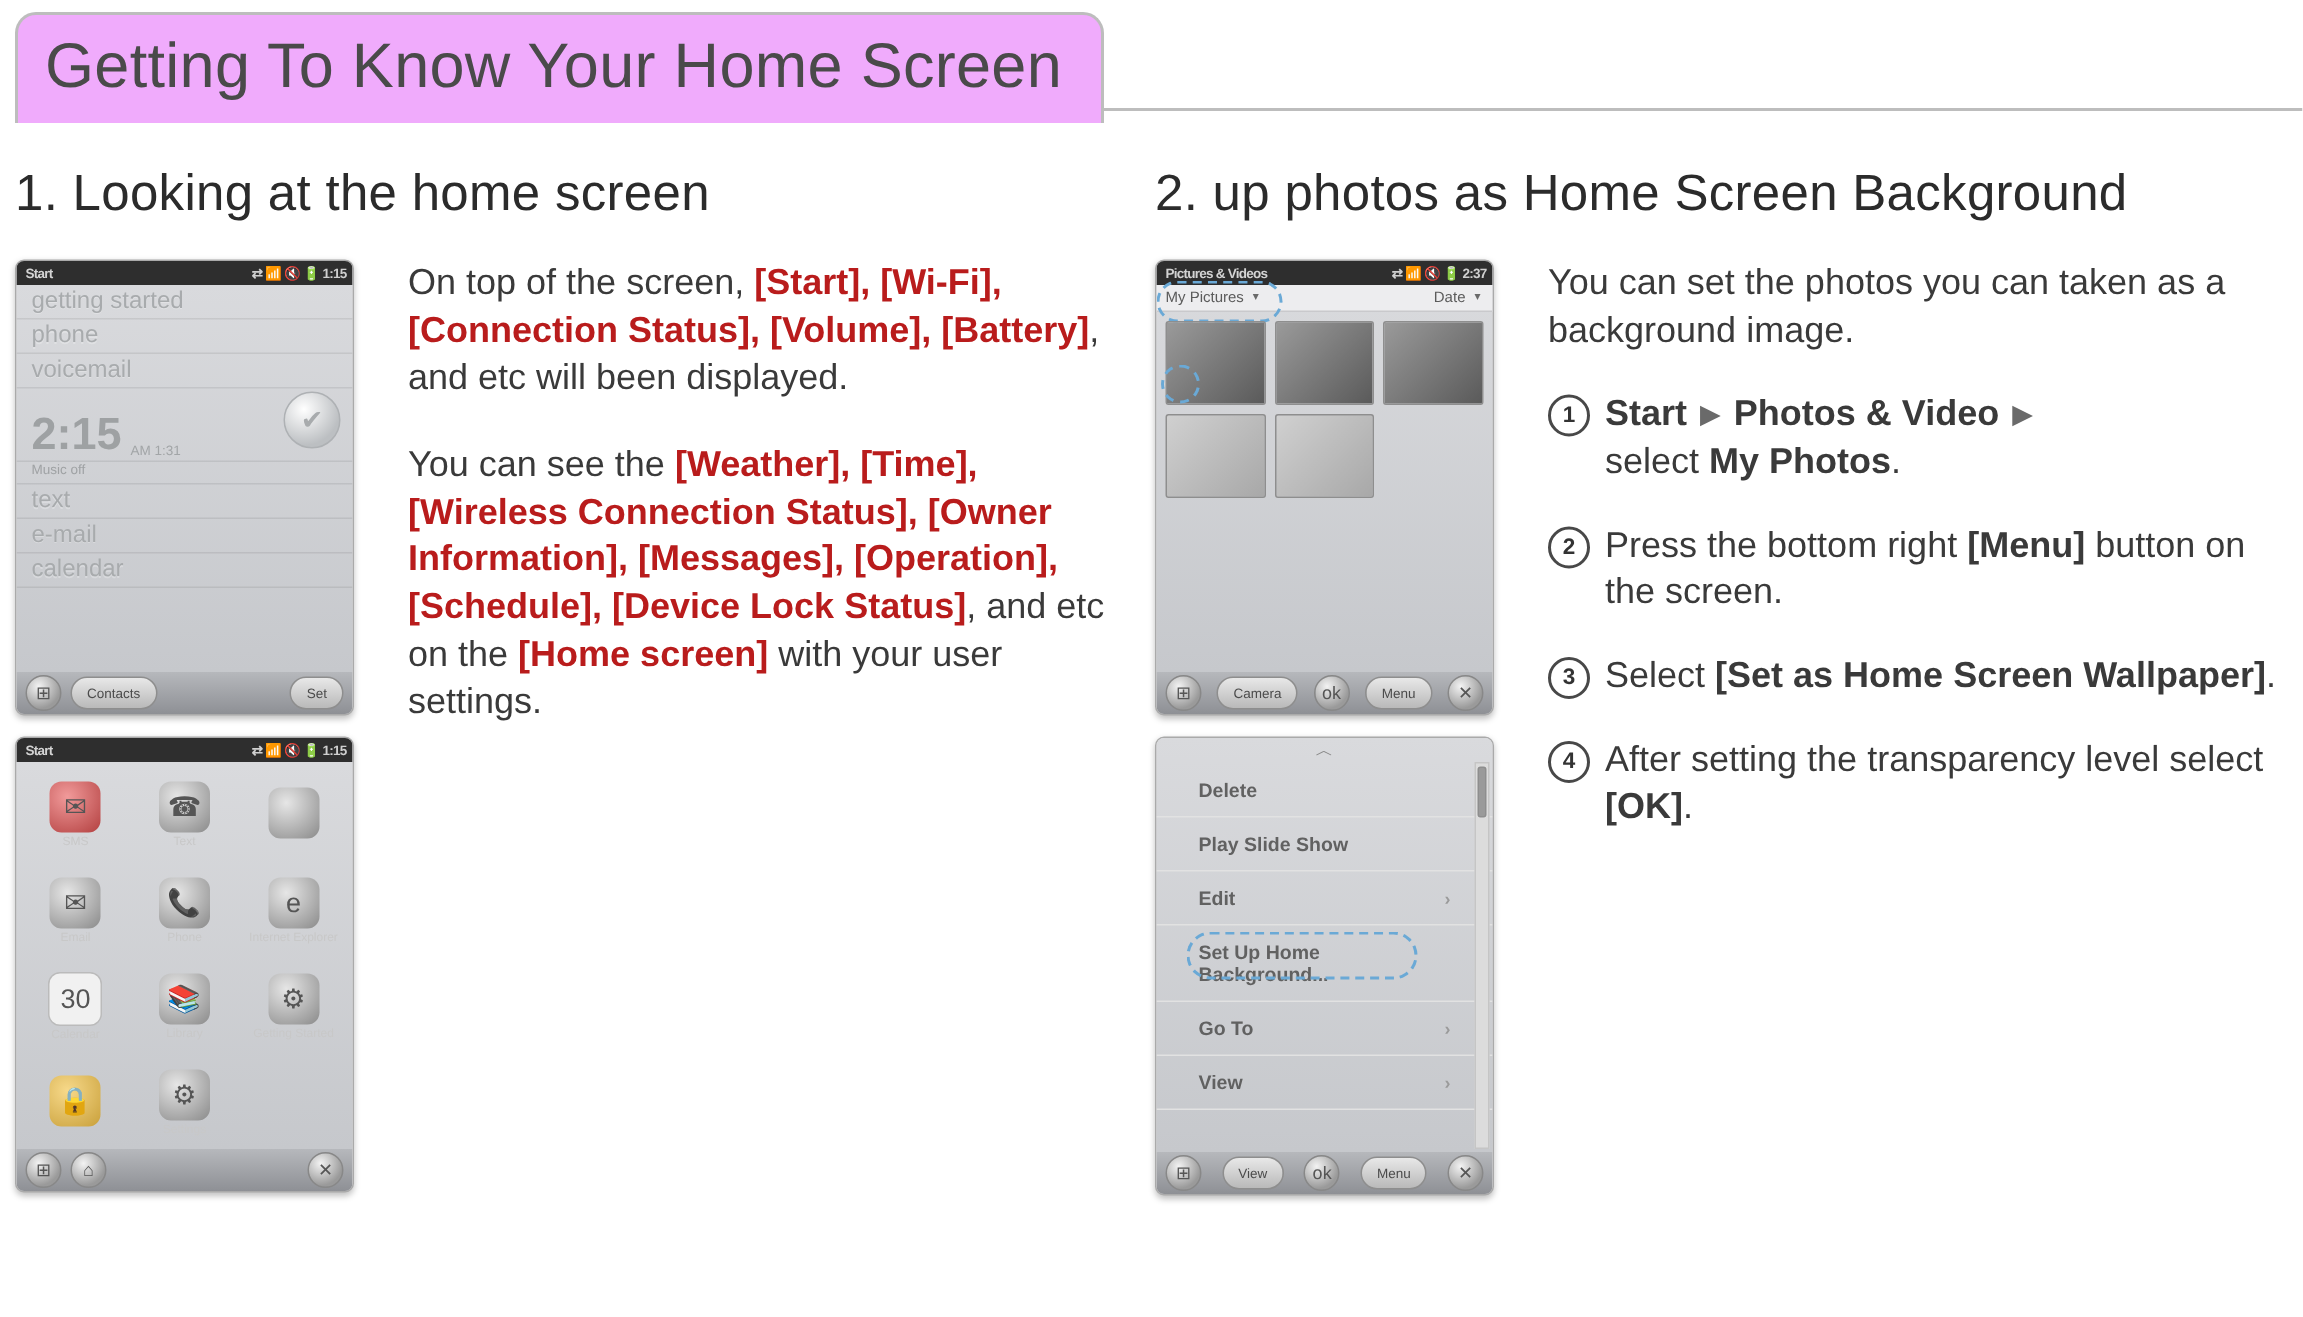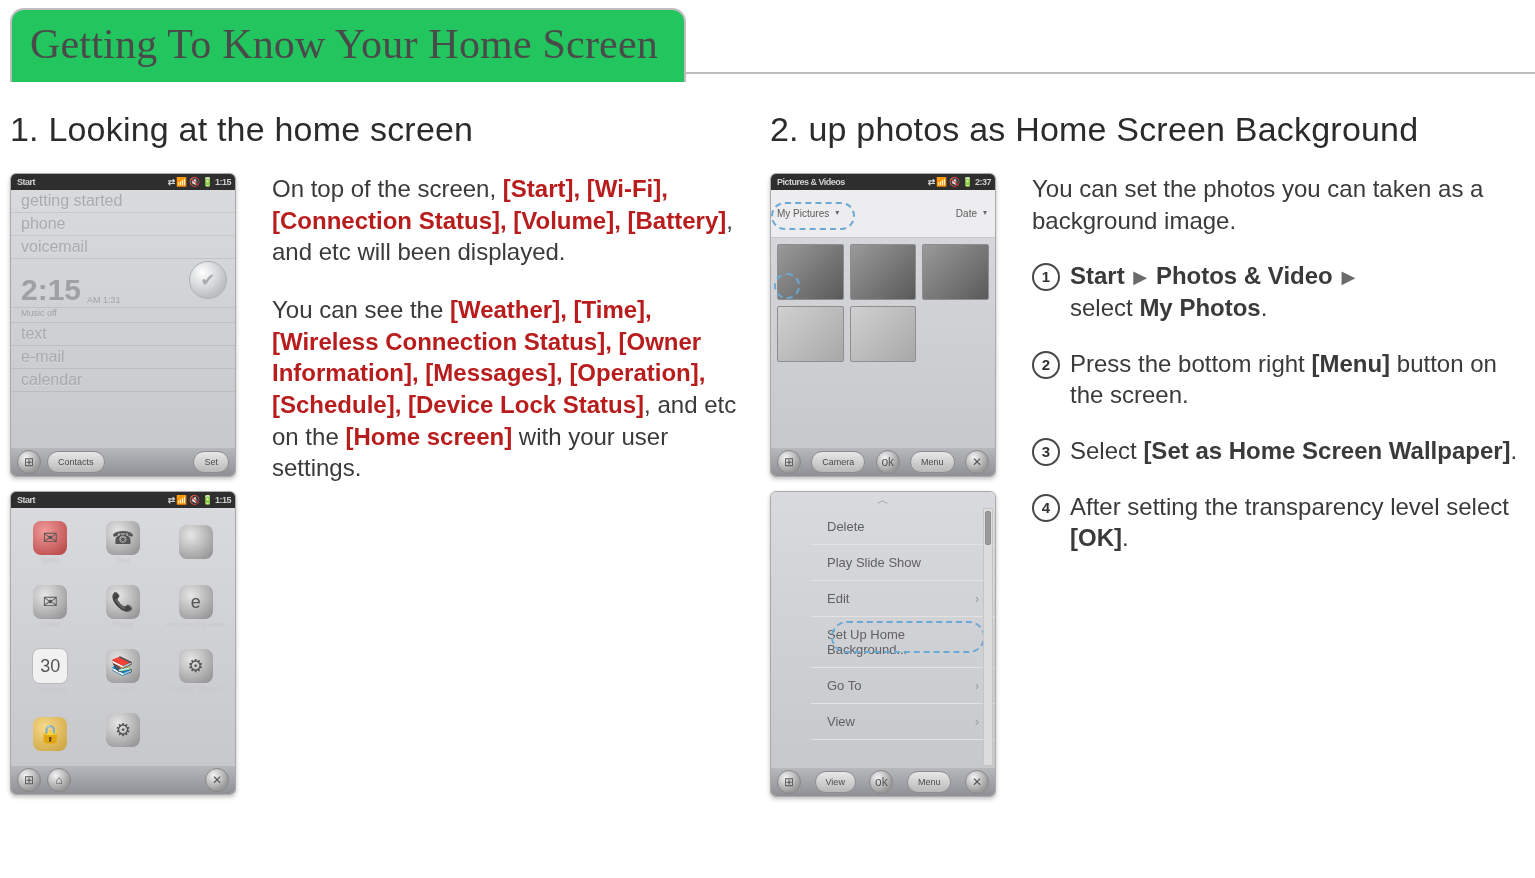--- a/index.html
+++ b/index.html
@@ -27,23 +27,22 @@
     height: 2px;
     background: #bdbdbd;
   }
   .title-tab {
     position: relative;
     display: inline-block;
     border: 2px solid #bdbdbd;
     border-bottom: none;
     border-radius: 14px 14px 0 0;
     padding: 10px 26px 14px 18px;
-    background: #22c55e;
+    background: #f0abfc;
     box-shadow: 0 1px 0 #fff; 
-    font-family: Liberation Serif, serif;
   }
   .title-tab h1 {
     margin: 0;
     font-size: 42px;
     font-weight: 400;
     color: #4a4a4a;
     letter-spacing: 0.2px;
   }
 
   .columns {
@@ -237,21 +236,21 @@
   .pv-body {
     display: flex;
     flex-direction: column;
     height: 258px;
     background: #e9eaec;
   }
   .pv-toolbar {
     display: flex;
     justify-content: space-between;
     align-items: center;
-    padding: 18px 6px;
+    padding: 3px 6px;
     background: #ededef;
     border-bottom: 1px solid #c9c9cc;
     font-size: 10px;
     color: #5b5b5b;
     position: relative;
     gap: 40px;
   }
   .pv-toolbar .dropdown {
     display:flex; align-items:center; gap:4px;
     position: relative;
@@ -288,28 +287,27 @@
   .menu-body .notch {
     text-align: center;
     font-size: 12px;
     color: #888;
   }
   .menu-list {
     flex:1;
     display:flex; flex-direction: column;
   }
   .menu-item {
-    padding: 10px 16px;
+    padding: 10px 28px;
     font-size: 13px;
-    font-weight: 400;
+    font-weight: 700;
     color: #616161;
     border-bottom: 1px solid #e2e2e2;
     display:flex; justify-content: space-between; align-items:center;
     position: relative;
-    margin-left: 40px;
   }
   .menu-item .chev { color:#9a9a9a; font-size:12px; }
   .menu-scrollbar {
     position: absolute;
     right: 2px; top: 16px; bottom: 2px;
     width: 8px;
     background: #dcdcdc;
     border: 1px solid #c5c5c5;
   }
   .menu-scrollbar .thumb {

